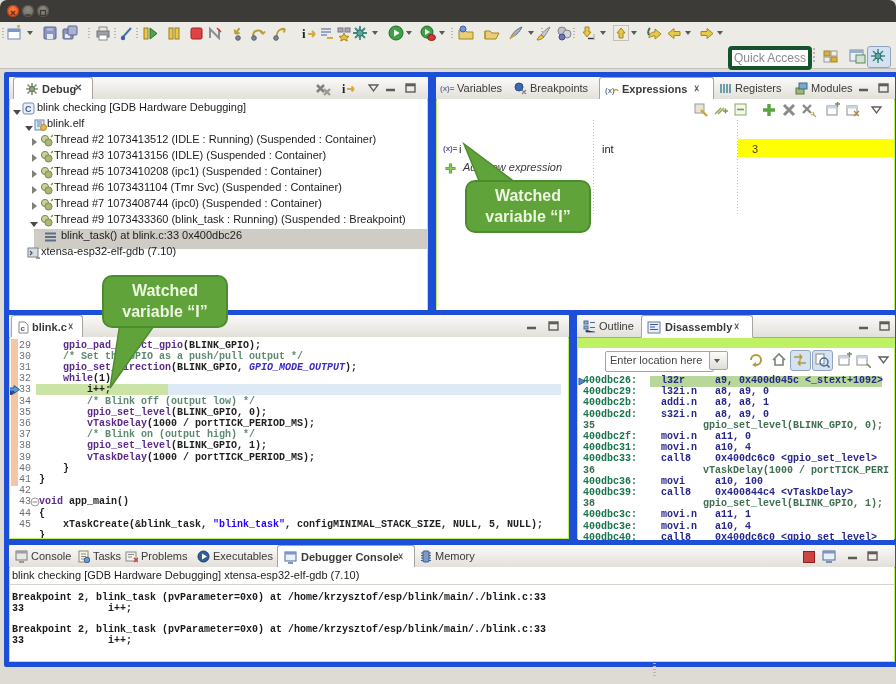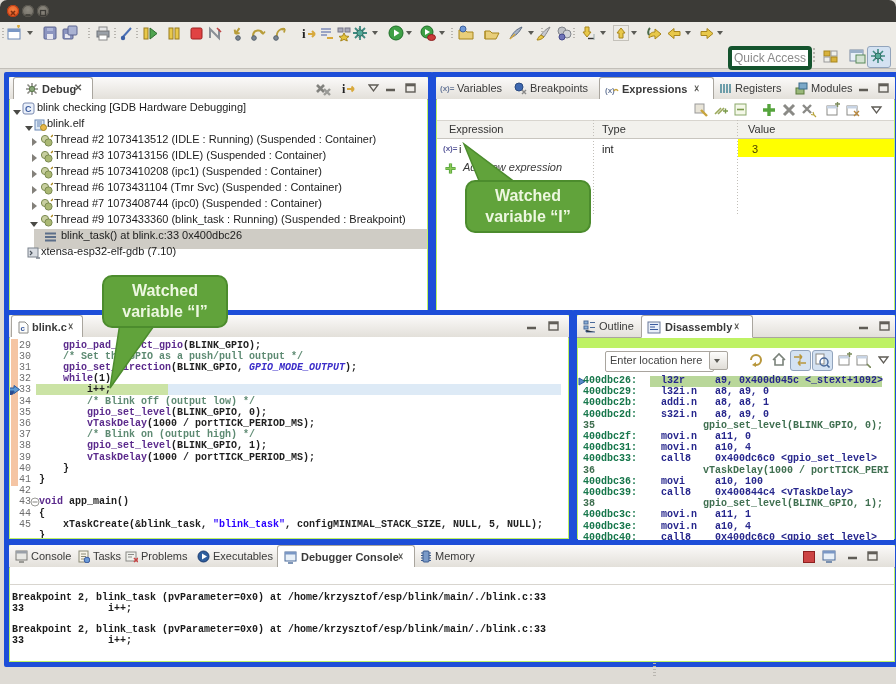--- a/index.html
+++ b/index.html
@@ -398,25 +398,20 @@
         <path d="M10 2 H15 M12.5 0 V5" stroke="#7a8a5a" stroke-width="1.4"></path>
       </svg>
     <svg class="abs" style="left:408px;top:3px" width="16" height="16">
         <rect x="2" y="4" width="10" height="9" fill="#fff" stroke="#8a8a86"></rect>
         <rect x="2" y="4" width="10" height="2.5" fill="#c8d4e4"></rect>
         <path d="M9 9 L14 14 M14 9 L9 14" stroke="#b8873c" stroke-width="1.4"></path>
       </svg>
     <svg class="abs" style="left:434px;top:7px" width="12" height="9">
         <path d="M1 1 H10 L5.5 7 Z" fill="none" stroke="#5F5C56" stroke-width="1.3"></path>
       </svg>
-    <div class="abs" style="left:0;top:21px;width:457px;height:17px;background:#F2F1ED;border-top:1px solid #D8D5CF;border-bottom:1px solid #C8C5BF;">
-      <span class="abs" style="left:12px;top:2px;font-size:11px;color:#333;">Expression</span>
-      <span class="abs" style="left:165px;top:2px;font-size:11px;color:#333;">Type</span>
-      <span class="abs" style="left:311px;top:2px;font-size:11px;color:#333;">Value</span>
-    </div>
     <div class="abs" style="left:156px;top:21px;width:1px;height:96px;background-image:repeating-linear-gradient(#c2bfb9 0 1px,transparent 1px 3px);"></div>
     <div class="abs" style="left:300px;top:21px;width:1px;height:96px;background-image:repeating-linear-gradient(#c2bfb9 0 1px,transparent 1px 3px);"></div>
     <div class="abs" style="left:301px;top:40px;width:156px;height:18px;background:#FFFF00;"></div>
     <svg class="abs" style="left:6px;top:44px" width="15" height="10">
         <text x="0" y="8" font-size="8" font-weight="bold" fill="#5a5a9a" font-family="Liberation Sans">(x)=</text>
       </svg>
     <span class="abs" style="left:22px;top:44px;font-size:11px;color:#1c1c1c;">i</span>
     <span class="abs" style="left:165px;top:44px;font-size:11px;color:#1c1c1c;">int</span>
     <span class="abs" style="left:315px;top:44px;font-size:11px;color:#4a4000;">3</span>
     <svg class="abs" style="left:7px;top:63px" width="13" height="13">
@@ -634,20 +629,21 @@
       <path d="M4 13 H10" stroke="#4a6a9a" stroke-width="1.4"></path>
     </svg>
   <svg class="abs" style="left:838px;top:7px" width="12" height="9">
       <path d="M1 6 H10" stroke="#5F5C56" stroke-width="2.5"></path>
     </svg>
   <svg class="abs" style="left:858px;top:6px" width="12" height="11">
       <rect x="1" y="1" width="9" height="8" fill="none" stroke="#5F5C56" stroke-width="1.4"></rect>
       <path d="M1 2.2 H10" stroke="#5F5C56" stroke-width="2.2"></path>
     </svg>
   <div class="abs" style="left:1px;top:22px;width:884px;height:94px;background:#fff;overflow:hidden;">
+    <div class="abs" style="left:2px;top:2px;font-size:11px;color:#1c1c1c;">blink checking [GDB Hardware Debugging] xtensa-esp32-elf-gdb (7.10)</div>
     <div class="abs" style="left:0;top:17px;width:884px;height:1px;background:#D8D5CF;"></div>
     <pre class="abs" style="left:2px;top:26px;font:bold 10px/10.7px 'Liberation Mono',monospace;color:#1a1a1a;">Breakpoint 2, blink_task (pvParameter=0x0) at /home/krzysztof/esp/blink/main/./blink.c:33
 33              i++;
 
 Breakpoint 2, blink_task (pvParameter=0x0) at /home/krzysztof/esp/blink/main/./blink.c:33
 33              i++;</pre>
   </div>
 </div>
 
 <div class="abs" style="left:653px;top:663px;width:3px;height:15px;background-image:repeating-linear-gradient(#b9b6b0 0 1px,transparent 1px 3px);"></div>

